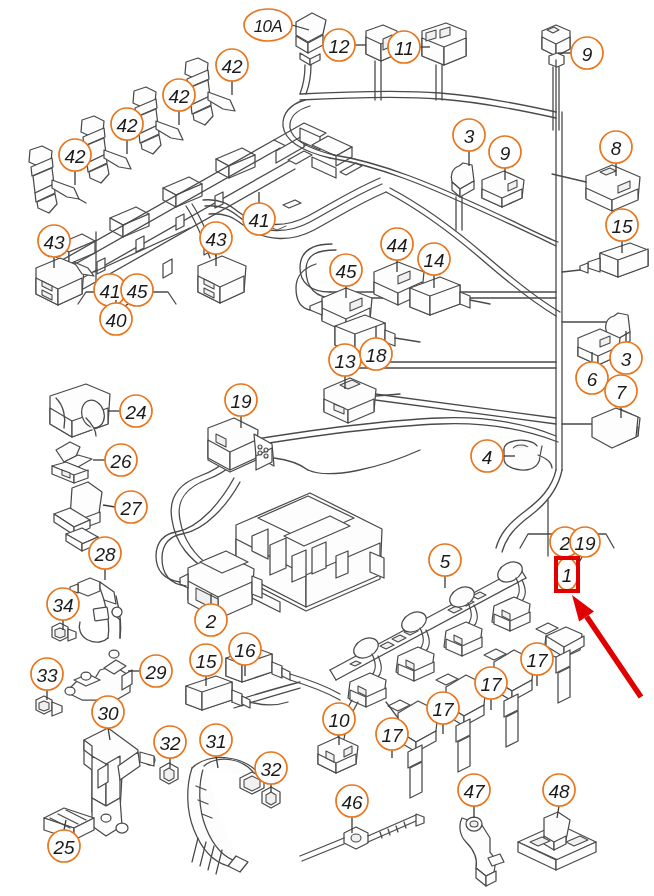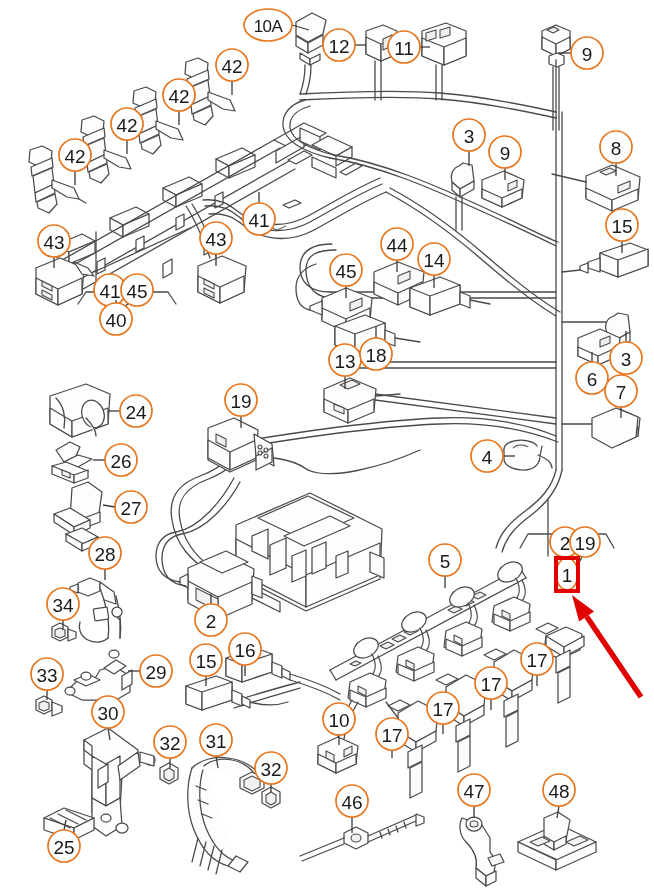--- a/index.html
+++ b/index.html
@@ -9,20 +9,21 @@
   }
   body {
     font-family: "Liberation Sans", sans-serif;
   }
   #diagram-root {
     position: relative;
     width: 654px;
     height: 896px;
     background: #ffffff;
     overflow: hidden;
+    font-style: italic;
   }
   #art-layer, #callout-layer, #highlight-layer {
     position: absolute;
     left: 0;
     top: 0;
     width: 654px;
     height: 896px;
   }
   #art-layer { z-index: 1; }
   #callout-layer { z-index: 2; }

